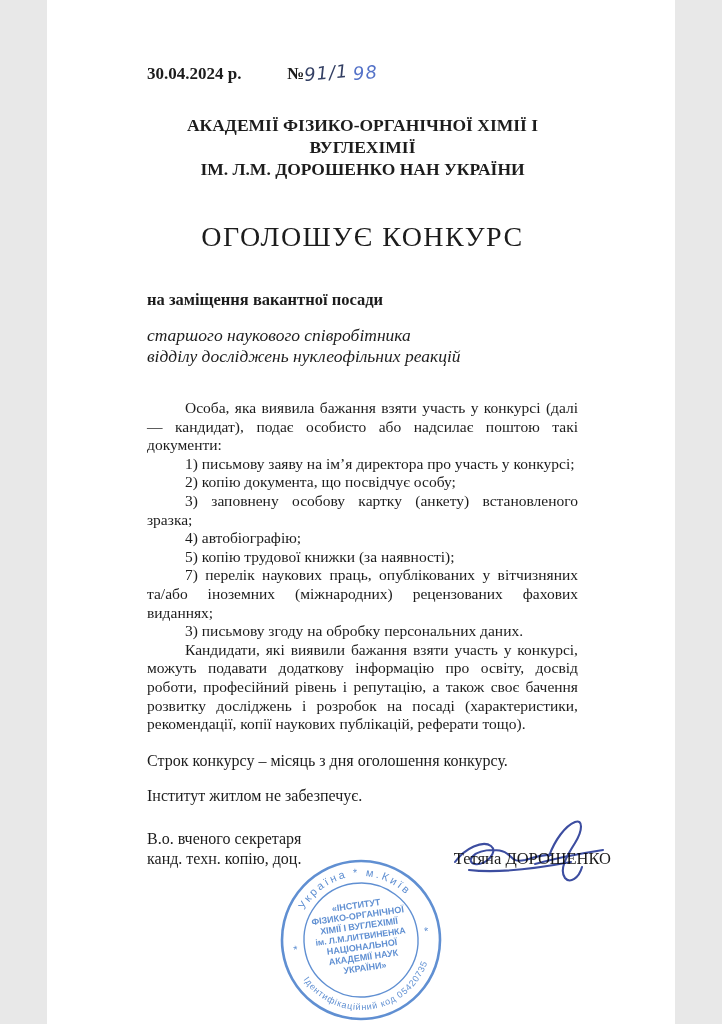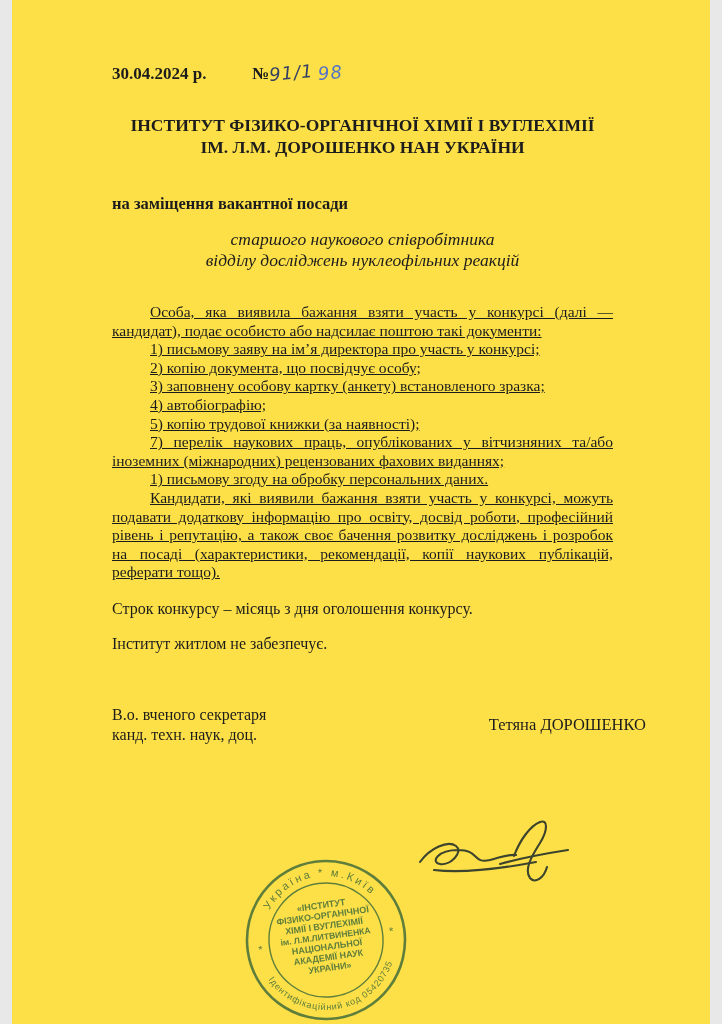--- a/index.html
+++ b/index.html
@@ -1,97 +1,98 @@
 <!DOCTYPE html>
 <html><head>
 <meta charset="utf-8">
 <style>
   html,body{margin:0;padding:0;background:#e8e8e8;}
   .page{
     position:relative;
-    width:698px;height:1024px;
+    width:628px;height:1024px;
     margin:0 auto;
-    background:#fde047;
+    background:#ffffff;
     box-sizing:border-box;
     padding:62px 97px 0 100px;
     font-family:"Liberation Serif", serif;
     color:#1c1c1c;
     overflow:hidden;
   }
   
   .date-row{display:flex;align-items:baseline;font-weight:bold;font-size:17px;}
   .date-row .date{display:inline-block;width:140px;}
   .num-sign{font-weight:bold;font-size:17px;}
   .hw{display:inline-block;font-family:"DejaVu Sans",sans-serif;font-style:italic;font-size:18px;font-weight:400;transform:rotate(-5deg);letter-spacing:1px;}
   .hw-dark{color:#333f63;}
   .hw-blue{color:#5472c8;margin-left:4px;}
   
   .institute{margin-top:30px;text-align:center;font-weight:bold;font-size:17.5px;line-height:22px;}
   
   .announce{margin-top:40px;text-align:center;font-size:28px;letter-spacing:1.5px;line-height:34px;}
   .vacancy{margin-top:36px;font-weight:bold;font-size:16.5px;line-height:20px;}
-  .position{margin-top:15px;text-align:center;font-style:italic;font-size:17.5px;line-height:21px;}
+  .position{margin-top:15px;text-align:left;font-style:italic;font-size:17.5px;line-height:21px;}
   
-  .body-text{margin-top:32px;text-decoration:underline;}
+  .body-text{margin-top:32px;}
   .body-text p{margin:0;text-align:justify;text-indent:38px;font-size:15.5px;line-height:18.6px;}
   .note{margin:0;margin-top:17px;font-size:16px;line-height:19px;}
   .note.first{margin-top:16px;}
   
-  .sig-row{margin-top:52px;display:flex;align-items:center;gap:21px;}
+  .sig-row{margin-top:24px;display:flex;align-items:flex-end;gap:21px;}
   .sig-role{font-size:16px;line-height:20px;}
   .sig-name{margin-left:auto;margin-right:-33px;font-size:16.5px;}
   
   .stamp{position:absolute;left:228px;top:854px;mix-blend-mode:multiply;opacity:.88;}
   .signature-svg{position:absolute;left:400px;top:816px;mix-blend-mode:multiply;}
   .stamp text{font-family:"Liberation Sans",sans-serif;}
 </style>
 </head>
 <body>
 
 <div class="page">
 
   <div class="date-row">
     <span class="date">30.04.2024 р.</span>
     <span>
       <span class="num-sign">№</span><span class="hw hw-dark">91/1</span><span class="hw hw-blue">98</span>
     </span>
   </div>
 
   <div class="institute">
-    <div>ІНСТИТУТ ФІЗИКО-ОРГАНІЧНОЇ ХІМІЇ І ВУГЛЕХІМІЇ</div>
+    <div>АКАДЕМІЇ ФІЗИКО-ОРГАНІЧНОЇ ХІМІЇ І ВУГЛЕХІМІЇ</div>
     <div>ІМ. Л.М. ДОРОШЕНКО НАН УКРАЇНИ</div>
   </div>
 
+  <div class="announce">ОГОЛОШУЄ КОНКУРС</div>
 
   <div class="vacancy">на заміщення вакантної посади</div>
 
   <div class="position">
     <div>старшого наукового співробітника</div>
     <div>відділу досліджень нуклеофільних реакцій</div>
   </div>
 
   <div class="body-text">
     <p>Особа, яка виявила бажання взяти участь у конкурсі (далі — кандидат), подає особисто або надсилає поштою такі документи:</p>
     <p>1) письмову заяву на ім’я директора про участь у конкурсі;</p>
     <p>2) копію документа, що посвідчує особу;</p>
     <p>3) заповнену особову картку (анкету) встановленого зразка;</p>
     <p>4) автобіографію;</p>
     <p>5) копію трудової книжки (за наявності);</p>
     <p>7) перелік наукових праць, опублікованих у вітчизняних та/або іноземних (міжнародних) рецензованих фахових виданнях;</p>
-    <p>1) письмову згоду на обробку персональних даних.</p>
+    <p>3) письмову згоду на обробку персональних даних.</p>
     <p>Кандидати, які виявили бажання взяти участь у конкурсі, можуть подавати додаткову інформацію про освіту, досвід роботи, професійний рівень і репутацію, а також своє бачення розвитку досліджень і розробок на посаді (характеристики, рекомендації, копії наукових публікацій, реферати тощо).</p>
   </div>
 
   <p class="note">Строк конкурсу – місяць з дня оголошення конкурсу.</p>
   <p class="note first">Інститут житлом не забезпечує.</p>
 
   <div class="sig-row">
     <div class="sig-role">
       <div>В.о. вченого секретаря</div>
-      <div>канд. техн. наук, доц.</div>
+      <div>канд. техн. копію, доц.</div>
     </div>
     <div class="sig-name">Тетяна ДОРОШЕНКО</div>
   </div>
 
   <svg class="stamp" width="172" height="172" viewBox="-86 -86 172 172">
     <g transform="rotate(-8)" fill="#4a80cc">
       <circle r="79" fill="none" stroke="#4a80cc" stroke-width="2.6"></circle>
       <circle r="57" fill="none" stroke="#4a80cc" stroke-width="1.4"></circle>
       <defs>
         <path id="stamp-arc-top" d="M -64,0 A 64,64 0 0 1 64,0"></path>

